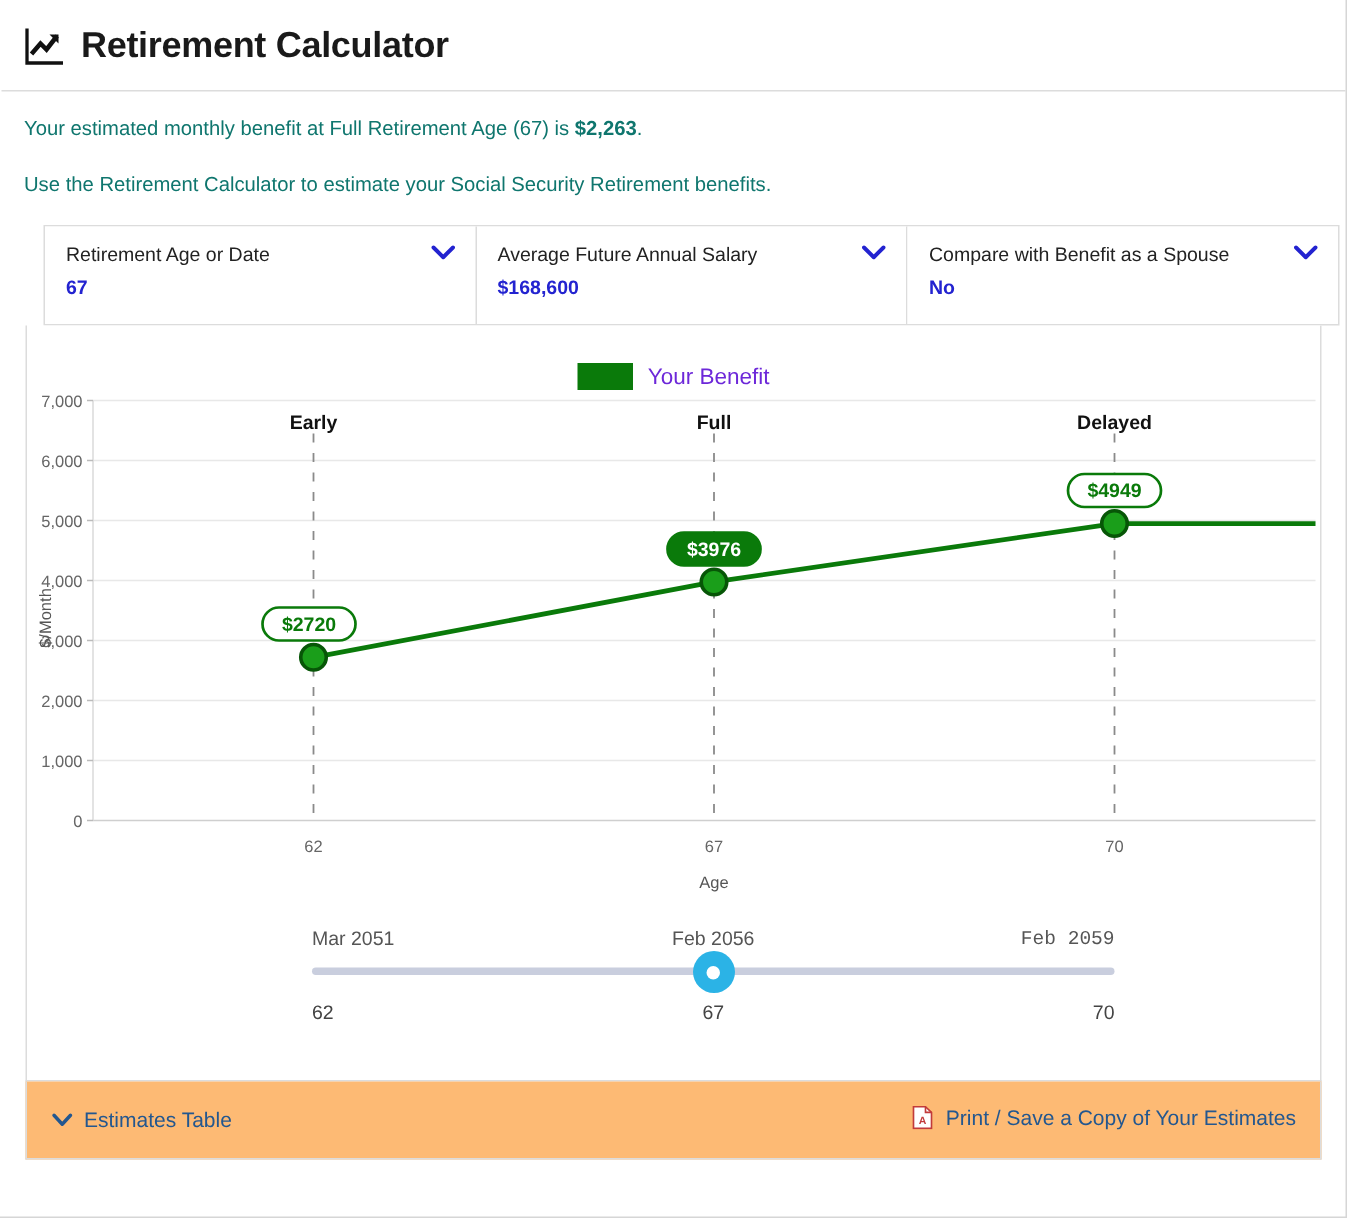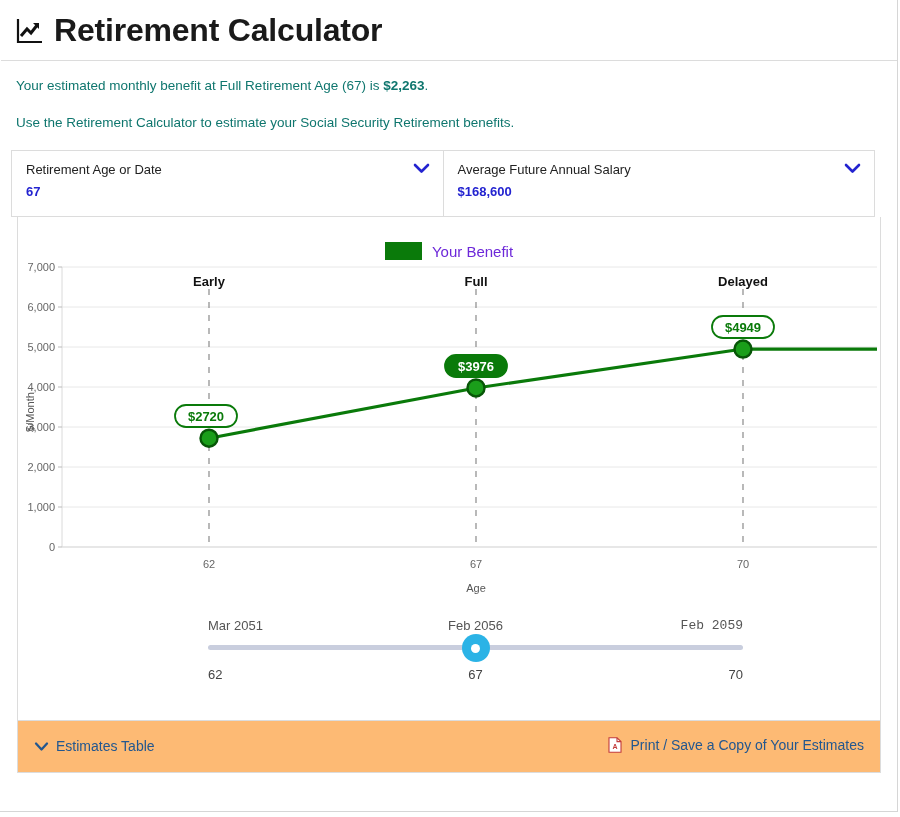--- a/index.html
+++ b/index.html
@@ -42,21 +42,21 @@
     padding-left: 15px;
   }
   .title-icon {
     width: 28px;
     height: 28px;
     margin-right: 10px;
     display: block;
     flex: none;
   }
   .page-title {
-    font-size: 32px;
+    font-size: 24px;
     font-weight: bold;
     letter-spacing: -0.2px;
     color: #1a1a1a;
     white-space: nowrap;
   }
 
   
   .intro {
     position: absolute;
     left: 16px;
@@ -64,21 +64,21 @@
     color: #0f766e;
     white-space: nowrap;
   }
   .intro-1 { top: 78px; }
   .intro-2 { top: 115px; }
   .intro b { font-weight: bold; }
 
   
   .selector-row {
     position: absolute;
-    left: 11px;
+    left: 29px;
     top: 150px;
     width: 864px;
     height: 67px;
     display: flex;
     border: 1px solid #dcdcdc;
     box-sizing: border-box;
     background: #fff;
   }
   .selector {
     flex: 1 1 0;
@@ -327,20 +327,27 @@
     </div>
 
     <div class="selector">
       <div class="selector-label">Average Future Annual Salary</div>
       <div class="selector-value">$168,600</div>
       <svg class="chev" viewBox="0 0 17 12">
         <path d="M2 3 L8.5 9.5 L15 3" stroke="#2323d0" stroke-width="2.6" fill="none" stroke-linecap="round" stroke-linejoin="round"></path>
       </svg>
     </div>
 
+    <div class="selector">
+      <div class="selector-label">Compare with Benefit as a Spouse</div>
+      <div class="selector-value">No</div>
+      <svg class="chev" viewBox="0 0 17 12">
+        <path d="M2 3 L8.5 9.5 L15 3" stroke="#2323d0" stroke-width="2.6" fill="none" stroke-linecap="round" stroke-linejoin="round"></path>
+      </svg>
+    </div>
 
   </div>
 
   <div class="chart-card">
 
     <div class="legend">
       <div class="legend-swatch"></div>
       <div class="legend-label">Your Benefit</div>
     </div>
 

